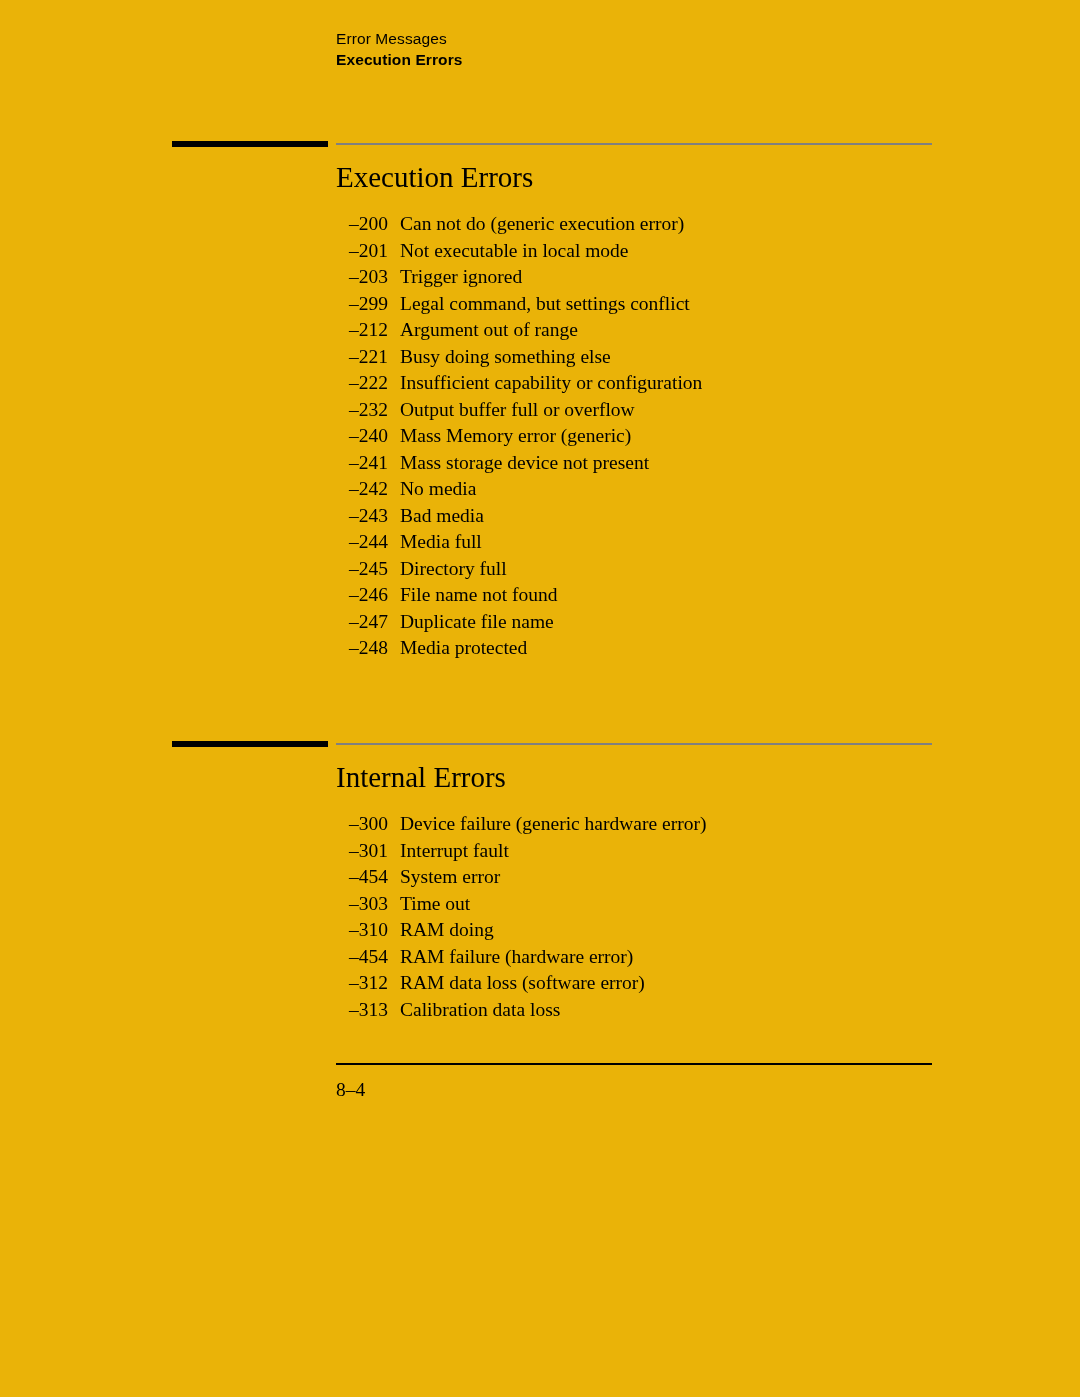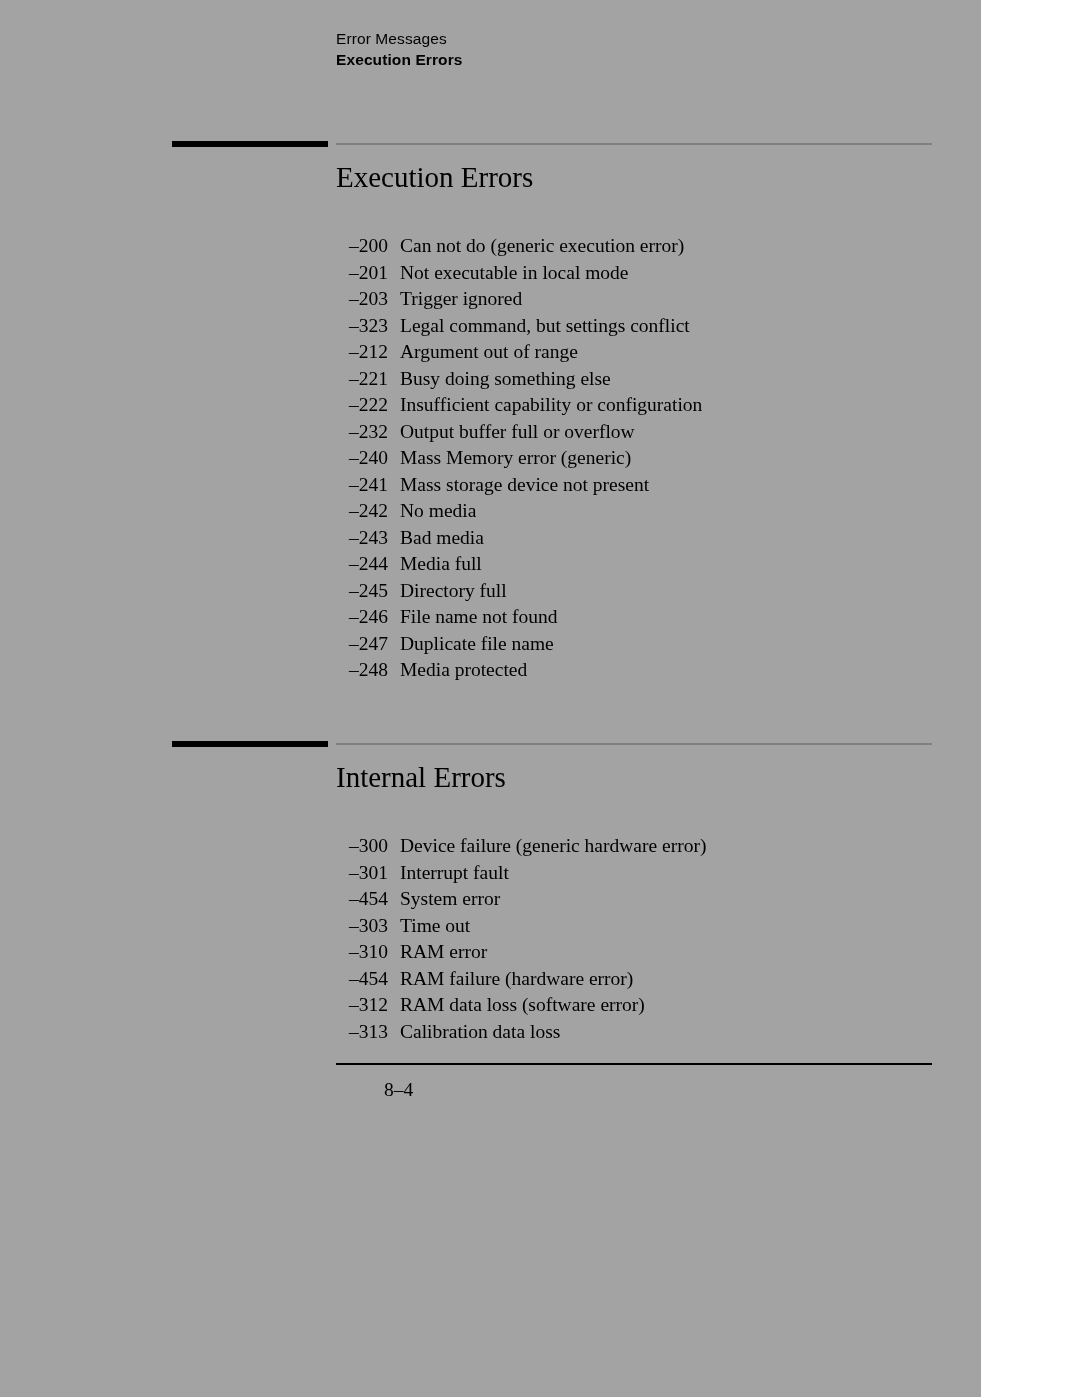--- a/index.html
+++ b/index.html
@@ -2,23 +2,23 @@
 <html><head>
 <meta charset="utf-8">
 <style>
   html, body {
     margin: 0;
     padding: 0;
     background: #ffffff;
   }
   .page {
     position: relative;
-    width: 981px;
+    width: 1080px;
     height: 1397px;
-    background: #a3a3a3;
+    background: #eab308;
     overflow: hidden;
     font-family: "Liberation Serif", "DejaVu Serif", serif;
     color: #000000;
   }
 
   
   .running-header {
     position: absolute;
     left: 336px;
     top: 28px;
@@ -89,21 +89,20 @@
     align-items: baseline;
     height: 26.5px;
     font-size: 19.5px;
     line-height: 26.5px;
   }
   .error-code {
     width: 52px;
     text-align: right;
     flex: 0 0 52px;
     white-space: nowrap;
-    margin-top: 22px;
   }
   .error-text {
     padding-left: 12px;
     white-space: nowrap;
   }
 
   
   .footer-rule {
     position: absolute;
     left: 336px;
@@ -112,21 +111,20 @@
     height: 1.6px;
     background: #000000;
   }
   .page-number {
     position: absolute;
     left: 336px;
     top: 1077px;
     font-size: 19.5px;
     line-height: 26px;
     color: #000000;
-    margin-left: 48px;
   }
 </style>
 </head>
 <body>
 
 <div class="page">
 
   <div class="running-header">
     <div class="chapter-title">Error Messages</div>
     <div class="section-title">Execution Errors</div>
@@ -145,21 +143,21 @@
         </div>
         <div class="error-row">
           <span class="error-code">–201</span>
           <span class="error-text">Not executable in local mode</span>
         </div>
         <div class="error-row">
           <span class="error-code">–203</span>
           <span class="error-text">Trigger ignored</span>
         </div>
         <div class="error-row">
-          <span class="error-code">–323</span>
+          <span class="error-code">–299</span>
           <span class="error-text">Legal command, but settings conflict</span>
         </div>
         <div class="error-row">
           <span class="error-code">–212</span>
           <span class="error-text">Argument out of range</span>
         </div>
         <div class="error-row">
           <span class="error-code">–221</span>
           <span class="error-text">Busy doing something else</span>
         </div>
@@ -228,21 +226,21 @@
         <div class="error-row">
           <span class="error-code">–454</span>
           <span class="error-text">System error</span>
         </div>
         <div class="error-row">
           <span class="error-code">–303</span>
           <span class="error-text">Time out</span>
         </div>
         <div class="error-row">
           <span class="error-code">–310</span>
-          <span class="error-text">RAM error</span>
+          <span class="error-text">RAM doing</span>
         </div>
         <div class="error-row">
           <span class="error-code">–454</span>
           <span class="error-text">RAM failure (hardware error)</span>
         </div>
         <div class="error-row">
           <span class="error-code">–312</span>
           <span class="error-text">RAM data loss (software error)</span>
         </div>
         <div class="error-row">

